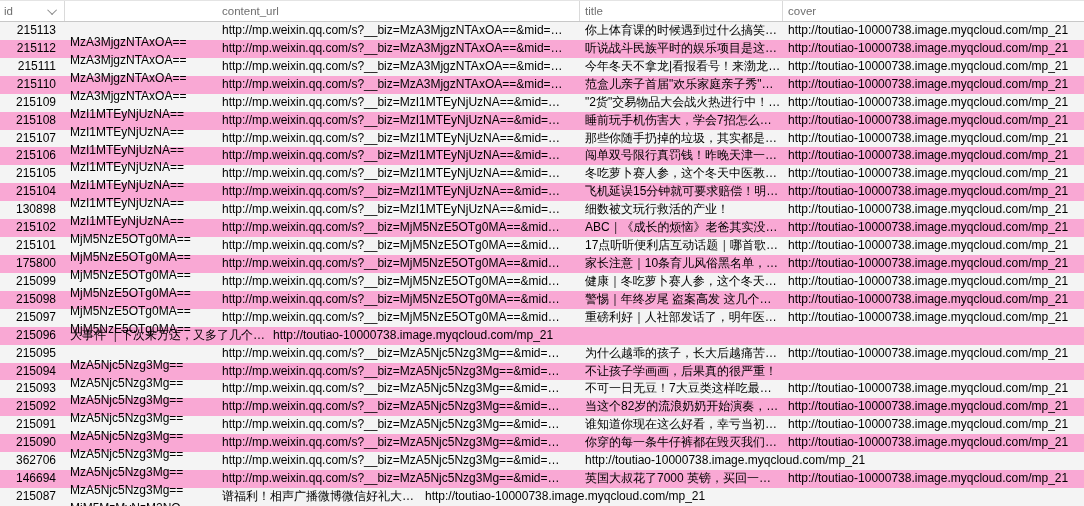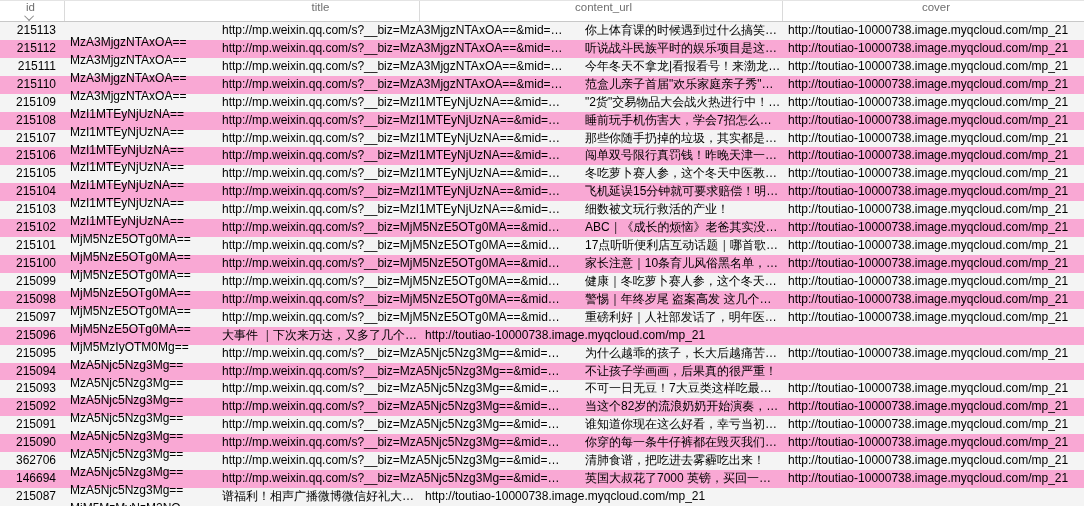--- a/index.html
+++ b/index.html
@@ -28,21 +28,20 @@
   }
   .th {
     box-sizing: border-box;
     flex-shrink: 0;
     display: flex;
     align-items: center;
     padding-left: 5px;
     white-space: nowrap;
     overflow: hidden;
     border-right: 1px solid #dadada;
-    flex-direction: column;
   }
   .th:last-child { border-right: none; }
   .th.col-id {
     justify-content: space-between;
     padding: 0 7px 0 4px;
   }
   .chev {
     width: 6px;
     height: 6px;
     border-left: 1.5px solid #8a8a8a;
@@ -83,26 +82,26 @@
 
 <div class="app">
   <div class="thead">
     <div class="th col-id">
       <span>id</span>
       <span class="chev"></span>
     </div>
     <div class="th col-biz">
       <span>biz</span>
     </div>
+    <div class="th col-content_url">
+      <span>content_url</span>
+    </div>
     <div class="th col-title">
       <span>title</span>
     </div>
-    <div class="th col-content_url">
-      <span>content_url</span>
-    </div>
     <div class="th col-cover">
       <span>cover</span>
     </div>
   </div>
   <div class="tbody" id="tbody">
       <div class="tr">
         <div class="td col-id">215113</div>
         <div class="td col-biz">MzA3MjgzNTAxOA==</div>
         <div class="td col-content_url">http://mp.weixin.qq.com/s?__biz=MzA3MjgzNTAxOA==&amp;mid=…</div>
         <div class="td col-title">你上体育课的时候遇到过什么搞笑的…</div>
@@ -165,42 +164,42 @@
         <div class="td col-cover">http://toutiao-10000738.image.myqcloud.com/mp_21</div>
       </div>
       <div class="tr">
         <div class="td col-id">215104</div>
         <div class="td col-biz">MzI1MTEyNjUzNA==</div>
         <div class="td col-content_url">http://mp.weixin.qq.com/s?__biz=MzI1MTEyNjUzNA==&amp;mid=…</div>
         <div class="td col-title">飞机延误15分钟就可要求赔偿！明年…</div>
         <div class="td col-cover">http://toutiao-10000738.image.myqcloud.com/mp_21</div>
       </div>
       <div class="tr">
-        <div class="td col-id">215103</div>
+        <div class="td col-id">130898</div>
         <div class="td col-biz">MzI1MTEyNjUzNA==</div>
         <div class="td col-content_url">http://mp.weixin.qq.com/s?__biz=MzI1MTEyNjUzNA==&amp;mid=…</div>
         <div class="td col-title">细数被文玩行救活的产业！</div>
         <div class="td col-cover">http://toutiao-10000738.image.myqcloud.com/mp_21</div>
       </div>
       <div class="tr">
         <div class="td col-id">215102</div>
         <div class="td col-biz">MjM5NzE5OTg0MA==</div>
         <div class="td col-content_url">http://mp.weixin.qq.com/s?__biz=MjM5NzE5OTg0MA==&amp;mid…</div>
         <div class="td col-title">ABC｜《成长的烦恼》老爸其实没走…</div>
         <div class="td col-cover">http://toutiao-10000738.image.myqcloud.com/mp_21</div>
       </div>
       <div class="tr">
         <div class="td col-id">215101</div>
         <div class="td col-biz">MjM5NzE5OTg0MA==</div>
         <div class="td col-content_url">http://mp.weixin.qq.com/s?__biz=MjM5NzE5OTg0MA==&amp;mid…</div>
         <div class="td col-title">17点听听便利店互动话题｜哪首歌会…</div>
         <div class="td col-cover">http://toutiao-10000738.image.myqcloud.com/mp_21</div>
       </div>
       <div class="tr">
-        <div class="td col-id">215100</div>
+        <div class="td col-id">175800</div>
         <div class="td col-biz">MjM5NzE5OTg0MA==</div>
         <div class="td col-content_url">http://mp.weixin.qq.com/s?__biz=MjM5NzE5OTg0MA==&amp;mid…</div>
         <div class="td col-title">家长注意｜10条育儿风俗黑名单，一…</div>
         <div class="td col-cover">http://toutiao-10000738.image.myqcloud.com/mp_21</div>
       </div>
       <div class="tr">
         <div class="td col-id">215099</div>
         <div class="td col-biz">MjM5NzE5OTg0MA==</div>
         <div class="td col-content_url">http://mp.weixin.qq.com/s?__biz=MjM5NzE5OTg0MA==&amp;mid…</div>
         <div class="td col-title">健康｜冬吃萝卜赛人参，这个冬天中…</div>
@@ -215,21 +214,20 @@
       </div>
       <div class="tr">
         <div class="td col-id">215097</div>
         <div class="td col-biz">MjM5NzE5OTg0MA==</div>
         <div class="td col-content_url">http://mp.weixin.qq.com/s?__biz=MjM5NzE5OTg0MA==&amp;mid…</div>
         <div class="td col-title">重磅利好｜人社部发话了，明年医保…</div>
         <div class="td col-cover">http://toutiao-10000738.image.myqcloud.com/mp_21</div>
       </div>
       <div class="tr">
         <div class="td col-id">215096</div>
-        <div class="td col-biz">MjM5MzIyOTM0Mg==</div>
         <div class="td col-title">大事件 ｜下次来万达，又多了几个好…</div>
         <div class="td col-cover">http://toutiao-10000738.image.myqcloud.com/mp_21</div>
       </div>
       <div class="tr">
         <div class="td col-id">215095</div>
         <div class="td col-biz">MzA5Njc5Nzg3Mg==</div>
         <div class="td col-content_url">http://mp.weixin.qq.com/s?__biz=MzA5Njc5Nzg3Mg==&amp;mid=…</div>
         <div class="td col-title">为什么越乖的孩子，长大后越痛苦？…</div>
         <div class="td col-cover">http://toutiao-10000738.image.myqcloud.com/mp_21</div>
       </div>
@@ -264,21 +262,20 @@
         <div class="td col-id">215090</div>
         <div class="td col-biz">MzA5Njc5Nzg3Mg==</div>
         <div class="td col-content_url">http://mp.weixin.qq.com/s?__biz=MzA5Njc5Nzg3Mg==&amp;mid=…</div>
         <div class="td col-title">你穿的每一条牛仔裤都在毁灭我们的未来</div>
         <div class="td col-cover">http://toutiao-10000738.image.myqcloud.com/mp_21</div>
       </div>
       <div class="tr">
         <div class="td col-id">362706</div>
         <div class="td col-biz">MzA5Njc5Nzg3Mg==</div>
         <div class="td col-content_url">http://mp.weixin.qq.com/s?__biz=MzA5Njc5Nzg3Mg==&amp;mid=…</div>
-        <div class="td col-title">清肺食谱，把吃进去雾霾吃出来！</div>
         <div class="td col-cover">http://toutiao-10000738.image.myqcloud.com/mp_21</div>
       </div>
       <div class="tr">
         <div class="td col-id">146694</div>
         <div class="td col-biz">MzA5Njc5Nzg3Mg==</div>
         <div class="td col-content_url">http://mp.weixin.qq.com/s?__biz=MzA5Njc5Nzg3Mg==&amp;mid=…</div>
         <div class="td col-title">英国大叔花了7000 英镑，买回一架…</div>
         <div class="td col-cover">http://toutiao-10000738.image.myqcloud.com/mp_21</div>
       </div>
       <div class="tr">

